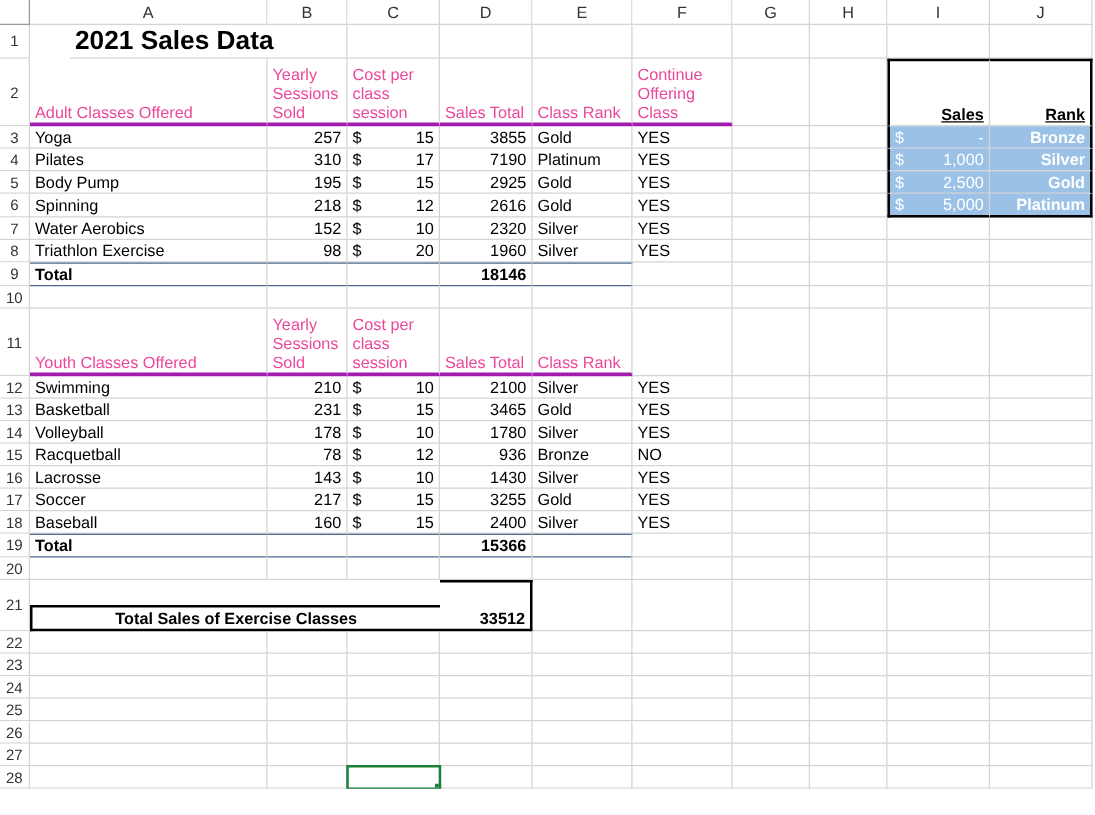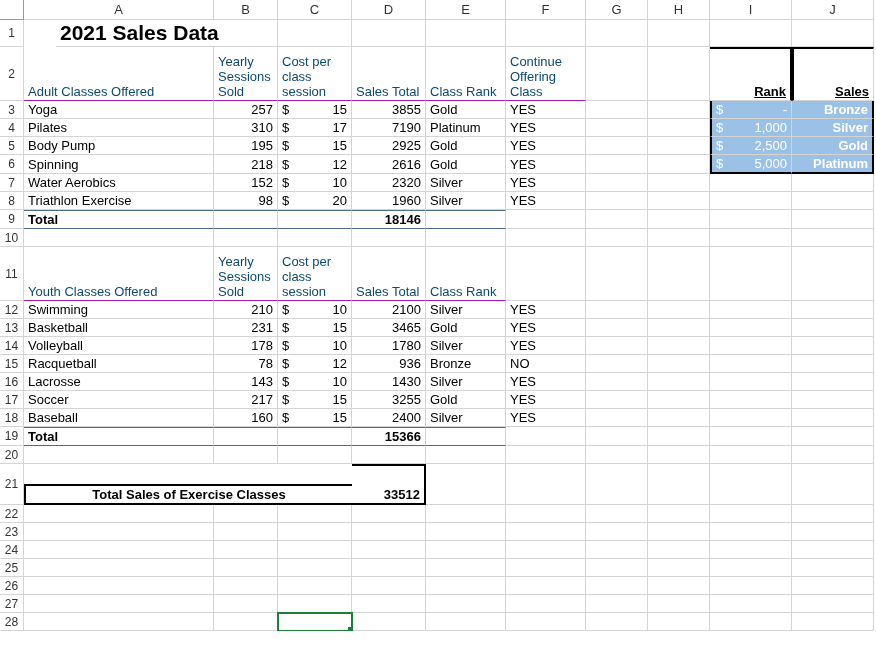--- a/index.html
+++ b/index.html
@@ -46,22 +46,22 @@
     white-space: pre;
     overflow: hidden;
   }
   .tall { min-height: 54px; }
   .title {
     font-size: 21px;
     font-weight: bold;
     align-items:center;
   }
   .tblhdr {
-    color: #0c4a6e;
-    border-bottom: 1px solid #a21caf;
+    color: #ec4899;
+    border-bottom: 3px solid #a21caf;
     align-items:flex-end;
   }
   .num { justify-content: flex-end; }
   .bold { font-weight: bold; }
   .sect-top { border-top: 1px solid #4d6a8a; }
   .legend-box-top { border-top: 2px solid #000; }
   .legend-box-l { border-left: 2px solid #000; }
   .legend-box-r { border-right: 2px solid #000; }
   .legend-box-b { border-bottom: 2px solid #000; }
   .legend-hdr {
@@ -129,22 +129,22 @@
 
   <div class="rowhdr tall">2</div>
   <div class="cell tall tblhdr">Adult Classes Offered</div>
   <div class="cell tall tblhdr" style="white-space:normal;">Yearly Sessions Sold</div>
   <div class="cell tall tblhdr" style="white-space:normal;">Cost per class session</div>
   <div class="cell tall tblhdr" style="white-space:normal;">Sales Total</div>
   <div class="cell tall tblhdr" style="white-space:normal;">Class Rank</div>
   <div class="cell tall tblhdr" style="white-space:normal;">Continue Offering Class</div>
   <div class="cell tall"></div>
   <div class="cell tall"></div>
+  <div class="cell tall legend-box-top legend-box-l legend-hdr">Sales</div>
   <div class="cell tall legend-box-top legend-box-r legend-hdr">Rank</div>
-  <div class="cell tall legend-box-top legend-box-l legend-hdr">Sales</div>
 
   <div class="rowhdr">3</div>
   <div class="cell">Yoga</div>
   <div class="cell num">257</div>
   <div class="cell" style="justify-content:space-between;"><span>$</span><span>15</span></div>
   <div class="cell num">3855</div>
   <div class="cell">Gold</div>
   <div class="cell">YES</div>
   <div class="cell"></div>
   <div class="cell"></div>

